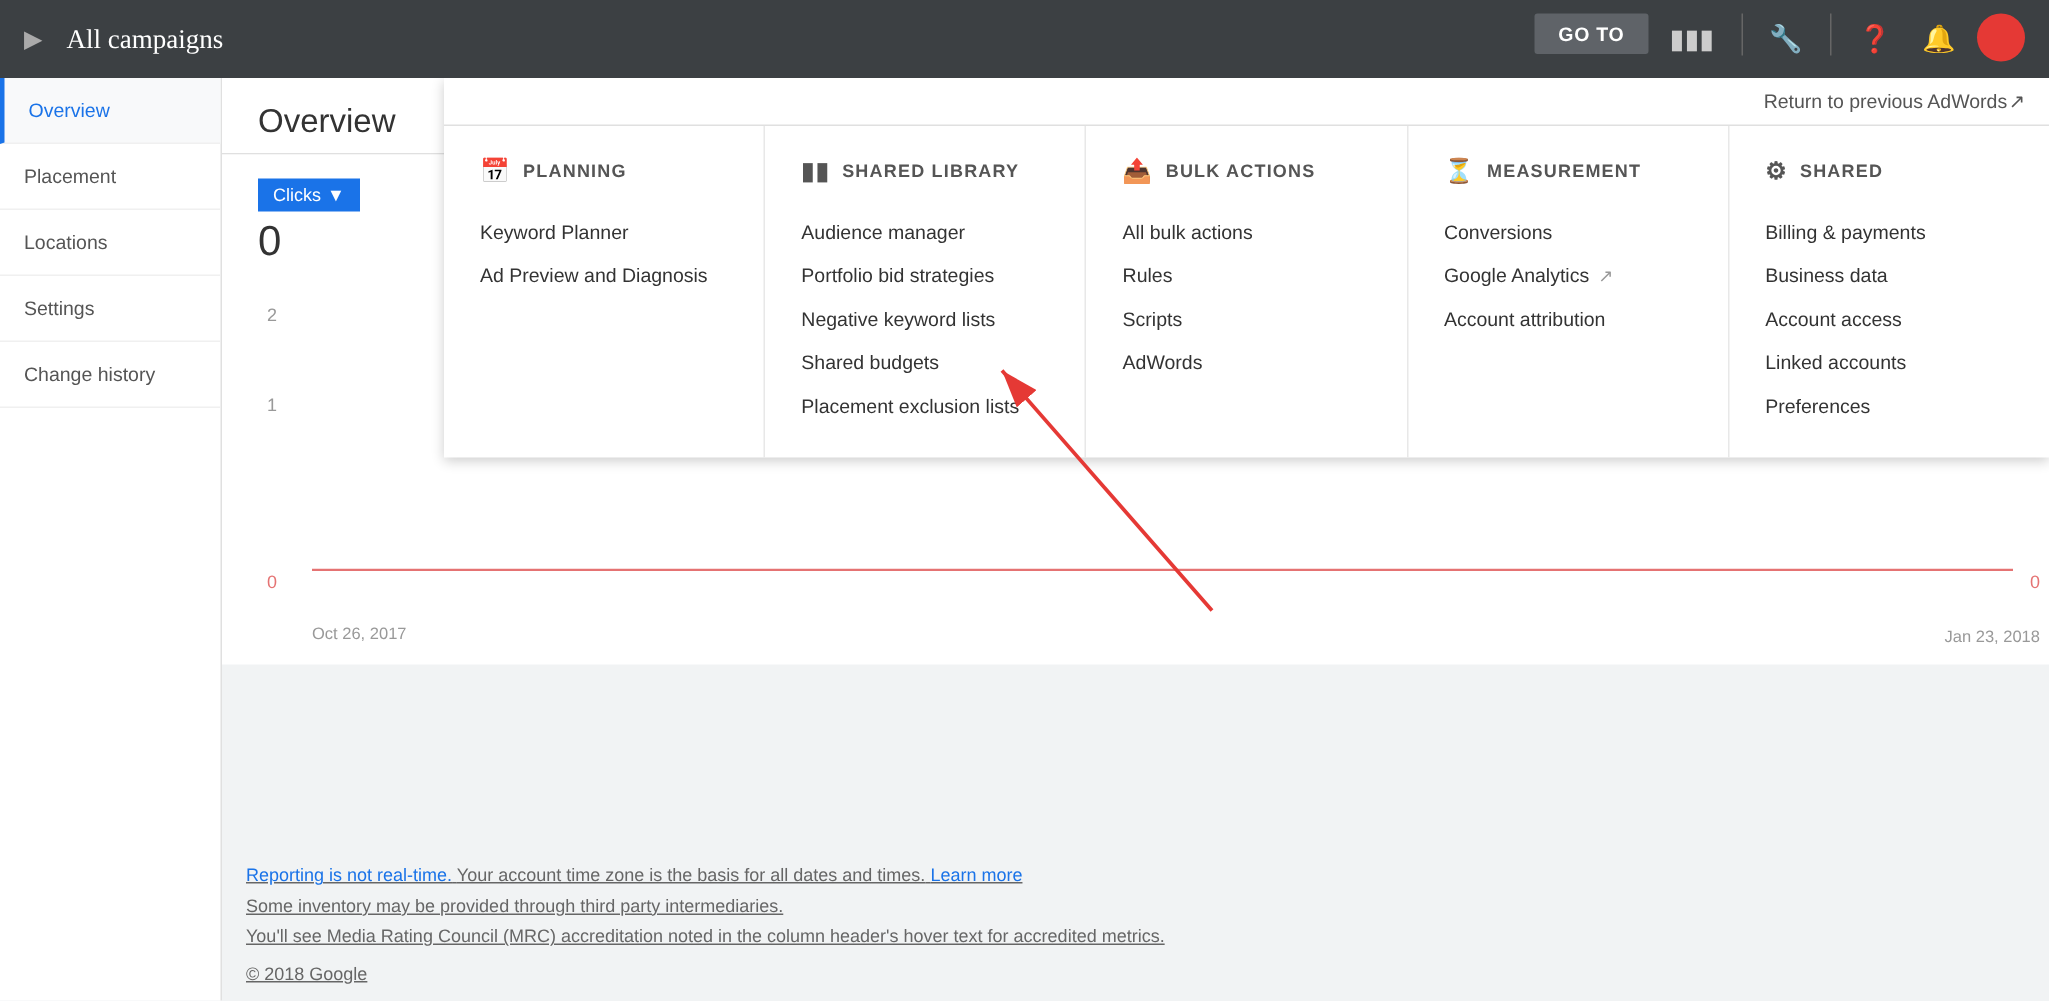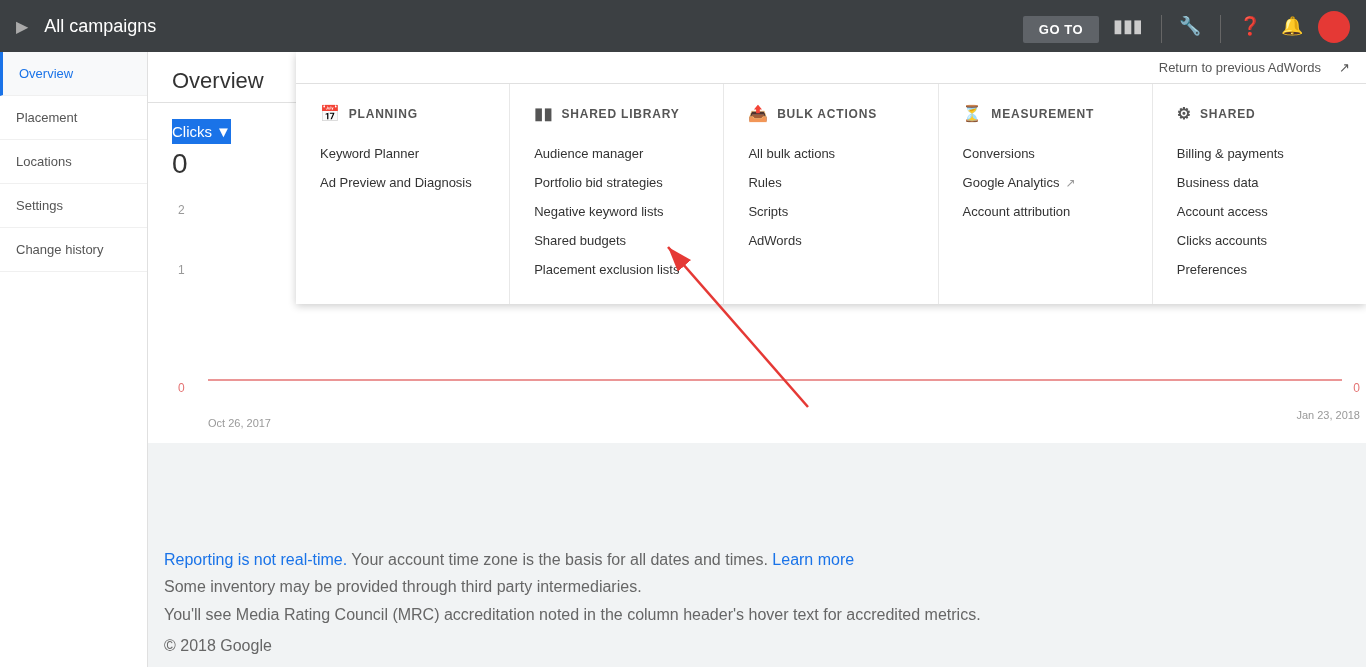--- a/index.html
+++ b/index.html
@@ -23,24 +23,25 @@
     .nav-arrow {
       color: #aaa;
       font-size: 16px;
       margin-right: 16px;
       cursor: pointer;
     }
     .app-title {
       color: #fff;
       font-size: 18px;
       font-weight: 400;
+      font-family: Liberation Serif, serif;
     }
     .top-bar-right {
       display: flex;
-      align-items: flex-end;
+      align-items: flex-start;
       gap: 8px;
     }
     .goto-btn {
       background: #5f6368;
       color: #fff;
       border: none;
       padding: 6px 16px;
       font-size: 13px;
       font-weight: 700;
       letter-spacing: 0.5px;
@@ -133,21 +134,21 @@
       justify-content: flex-end;
       align-items: center;
       padding: 8px 16px;
       border-bottom: 1px solid #e0e0e0;
       font-size: 13px;
       color: #555;
     }
     .return-link {
       display: flex;
       align-items: center;
-      gap: 18px;
+      gap: 1px;
       cursor: pointer;
       color: #555;
     }
     .menu-columns {
       display: flex;
       flex: 1;
     }
     .menu-col {
       flex: 1;
       padding: 20px 24px;
@@ -185,23 +186,24 @@
     }
 
     
     .footer {
       position: absolute;
       bottom: 0;
       left: 0;
       right: 0;
       padding: 8px 16px;
       background: #f1f3f4;
-      font-size: 16px;
+      font-size: 12px;
       color: #666;
       line-height: 1.7;
+      text-decoration: underline;
     }
     .footer a { color: #1a73e8; text-decoration: none; }
     .footer .blue { color: #1a73e8; }
   </style>
 </head>
 <body>
 
 <div class="top-bar">
   <div class="top-bar-left">
     <span class="nav-arrow">▶</span>
@@ -239,21 +241,21 @@
     </div>
   </div>
 
   <div class="content-area">
 
     <div style="background:#fff; padding:16px 24px 0; border-bottom:1px solid #e0e0e0;">
       <div class="overview-title">Overview</div>
     </div>
 
     <div style="background:#fff; padding:16px 24px; position:relative; height:340px;">
-      <div style="display:inline-flex; align-items:center; gap:4px; background:#1a73e8; color:#fff; padding:4px 0; font-size:15px; cursor:pointer;">
+      <div style="display:inline-flex; align-items:center; gap:4px; background:#1a73e8; color:#fff; padding:4px 10px; font-size:12px; cursor:pointer;">
         <span>Clicks</span>
         <span>▼</span>
       </div>
       <div style="font-size:28px; color:#333; padding:4px 0;">0</div>
 
       
       <div style="position:absolute; left:30px; top:100px; color:#999; font-size:12px;">2</div>
       <div style="position:absolute; left:30px; top:160px; color:#999; font-size:12px;">1</div>
 
       
@@ -262,21 +264,21 @@
           <line x1="0" y1="50" x2="1140" y2="50" stroke="#e57373" stroke-width="1.5"></line>
         </svg>
       </div>
 
       
       <div style="position:absolute; left:30px; bottom:48px; color:#e57373; font-size:12px;">0</div>
       <div style="position:absolute; right:6px; bottom:48px; color:#e57373; font-size:12px;">0</div>
 
       
       <div style="position:absolute; bottom:14px; left:60px; color:#999; font-size:11px;">Oct 26, 2017</div>
-      <div style="position:absolute; bottom:22px; right:6px; color:#999; font-size:11px;">Jan 23, 2018</div>
+      <div style="position:absolute; bottom:12px; right:6px; color:#999; font-size:11px;">Jan 23, 2018</div>
     </div>
 
     <div class="mega-menu">
 
       <div class="menu-top-bar">
         <div class="return-link">
           <span>Return to previous AdWords</span>
           <span>↗</span>
         </div>
       </div>
@@ -329,21 +331,21 @@
         </div>
 
         <div class="menu-col">
           <div class="menu-col-header">
             <span class="col-icon">⚙</span>
             <span>SHARED</span>
           </div>
           <div class="menu-item">Billing &amp; payments</div>
           <div class="menu-item">Business data</div>
           <div class="menu-item">Account access</div>
-          <div class="menu-item">Clicks accounts</div>
+          <div class="menu-item">Linked accounts</div>
           <div class="menu-item">Preferences</div>
         </div>
 
       </div>
     </div>
 
     <svg style="position:absolute; top:155px; left:460px; width:260px; height:220px; z-index:300; pointer-events:none;">
       <defs>
         <marker id="arrowhead" markerWidth="10" markerHeight="7" refX="10" refY="3.5" orient="auto">
           <polygon points="0 0, 10 3.5, 0 7" fill="#e53935"></polygon>

